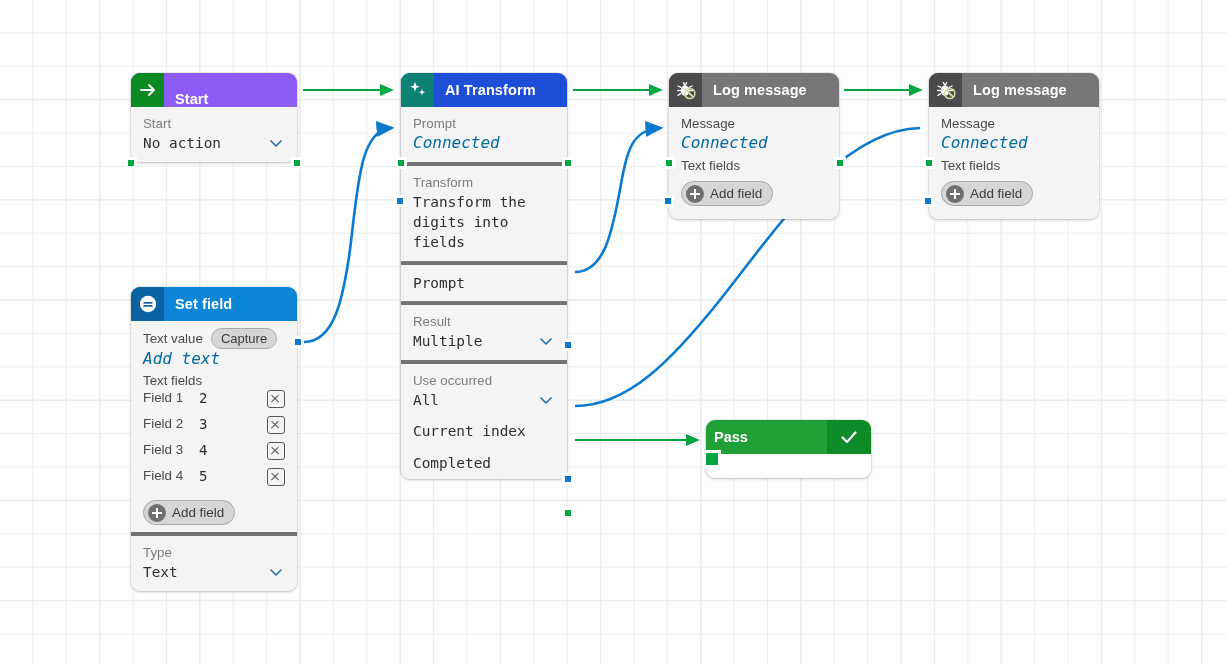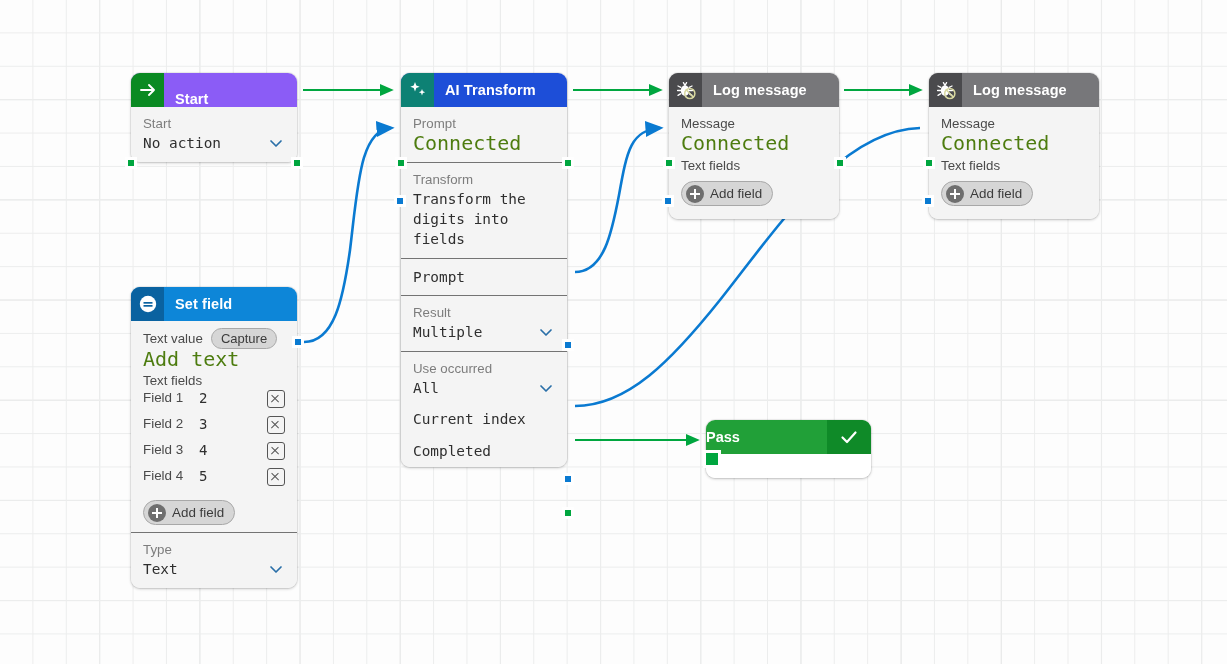--- a/index.html
+++ b/index.html
@@ -53,21 +53,21 @@
     font-size: 14.5px;
     font-weight: bold;
     margin-left: 11px;
     white-space: nowrap;
     letter-spacing: 0.1px;
   }
 
   .node-body { padding: 0; border-radius: 0 0 9px 9px; overflow: hidden; background: #f4f4f4; }
 
   .sect { padding: 7px 12px 9px 12px; }
-  .sect + .sect { border-top: 1px solid #737373; }
+  .sect + .sect { border-top: 4px solid #737373; }
 
   .lbl {
     font-size: 13.3px;
     color: #7d7d7d;
     line-height: 19px;
     white-space: nowrap;
   }
   .lbl-dark {
     font-size: 13.3px;
     color: #4a4a4a;
@@ -75,23 +75,24 @@
     white-space: nowrap;
   }
   .mono {
     font-family: "DejaVu Sans Mono", "Liberation Mono", monospace;
     font-size: 14.4px;
     color: #2f2f2f;
     line-height: 20px;
   }
   .mono-grey {
     font-family: "DejaVu Sans Mono", "Liberation Mono", monospace;
-    font-size: 20px;
-    color: #4d7c0f;
+    font-size: 16px;
+    color: #0369a1;
     line-height: 20px;
+    font-style: italic;
   }
 
   .row-select { display: flex; align-items: center; justify-content: space-between; }
   .chev { width: 18px; height: 18px; flex: 0 0 18px; }
 
   .pill {
     display: inline-flex; align-items: center;
     height: 21px;
     padding: 0 9px;
     border-radius: 11px;
@@ -185,20 +186,21 @@
   #node-pass .node-head { background: #21a038; }
   #node-pass .pass-check {
     position: absolute; right: 0; top: 0;
     width: 44px; height: 34px;
     background: #0f8a28;
     display: flex; align-items: center; justify-content: center;
     border-radius: 0 9px 0 0;
   }
   #node-pass .pass-title {
     color: #ffffff; font-size: 14.5px; font-weight: bold;
+    margin-left: 8px;
   }
   #node-pass .pass-body { height: 24px; background: #ffffff; border-radius: 0 0 9px 9px; }
 </style>
 </head>
 <body>
 
 <div id="canvas">
 
   <svg id="edges">
     <defs>

